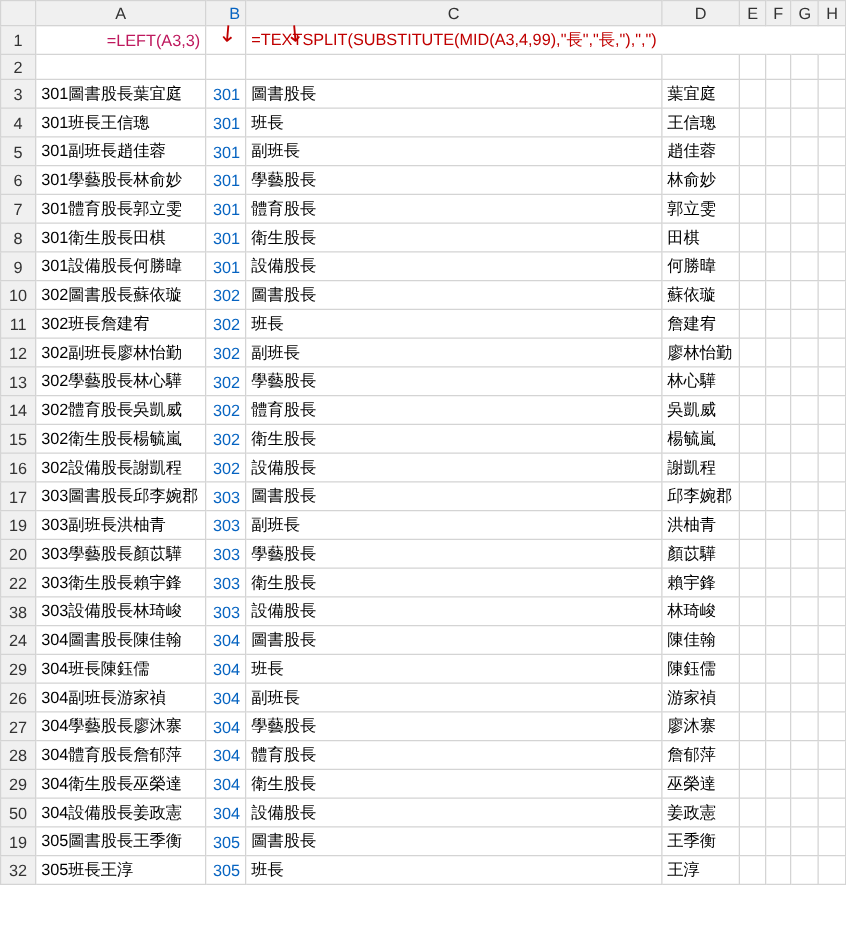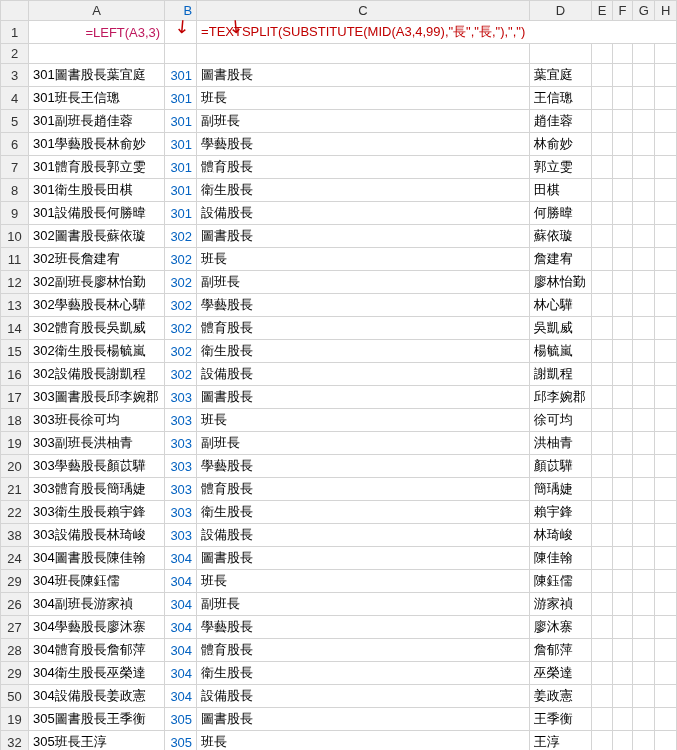--- a/index.html
+++ b/index.html
@@ -277,31 +277,20 @@
       <div class="cell col-A">303圖書股長邱李婉郡</div>
       <div class="cell col-B">303</div>
       <div class="cell col-C">圖書股長</div>
       <div class="cell col-D">邱李婉郡</div>
       <div class="cell col-E"></div>
       <div class="cell col-F"></div>
       <div class="cell col-G"></div>
       <div class="cell col-H"></div>
     </div>
     <div class="row">
-      <div class="cell row-header">18</div>
-      <div class="cell col-A">303班長徐可均</div>
-      <div class="cell col-B">303</div>
-      <div class="cell col-C">班長</div>
-      <div class="cell col-D">徐可均</div>
-      <div class="cell col-E"></div>
-      <div class="cell col-F"></div>
-      <div class="cell col-G"></div>
-      <div class="cell col-H"></div>
-    </div>
-    <div class="row">
       <div class="cell row-header">19</div>
       <div class="cell col-A">303副班長洪柚青</div>
       <div class="cell col-B">303</div>
       <div class="cell col-C">副班長</div>
       <div class="cell col-D">洪柚青</div>
       <div class="cell col-E"></div>
       <div class="cell col-F"></div>
       <div class="cell col-G"></div>
       <div class="cell col-H"></div>
     </div>
@@ -310,31 +299,20 @@
       <div class="cell col-A">303學藝股長顏苡驊</div>
       <div class="cell col-B">303</div>
       <div class="cell col-C">學藝股長</div>
       <div class="cell col-D">顏苡驊</div>
       <div class="cell col-E"></div>
       <div class="cell col-F"></div>
       <div class="cell col-G"></div>
       <div class="cell col-H"></div>
     </div>
     <div class="row">
-      <div class="cell row-header">21</div>
-      <div class="cell col-A">303體育股長簡瑀婕</div>
-      <div class="cell col-B">303</div>
-      <div class="cell col-C">體育股長</div>
-      <div class="cell col-D">簡瑀婕</div>
-      <div class="cell col-E"></div>
-      <div class="cell col-F"></div>
-      <div class="cell col-G"></div>
-      <div class="cell col-H"></div>
-    </div>
-    <div class="row">
       <div class="cell row-header">22</div>
       <div class="cell col-A">303衛生股長賴宇鋒</div>
       <div class="cell col-B">303</div>
       <div class="cell col-C">衛生股長</div>
       <div class="cell col-D">賴宇鋒</div>
       <div class="cell col-E"></div>
       <div class="cell col-F"></div>
       <div class="cell col-G"></div>
       <div class="cell col-H"></div>
     </div>

